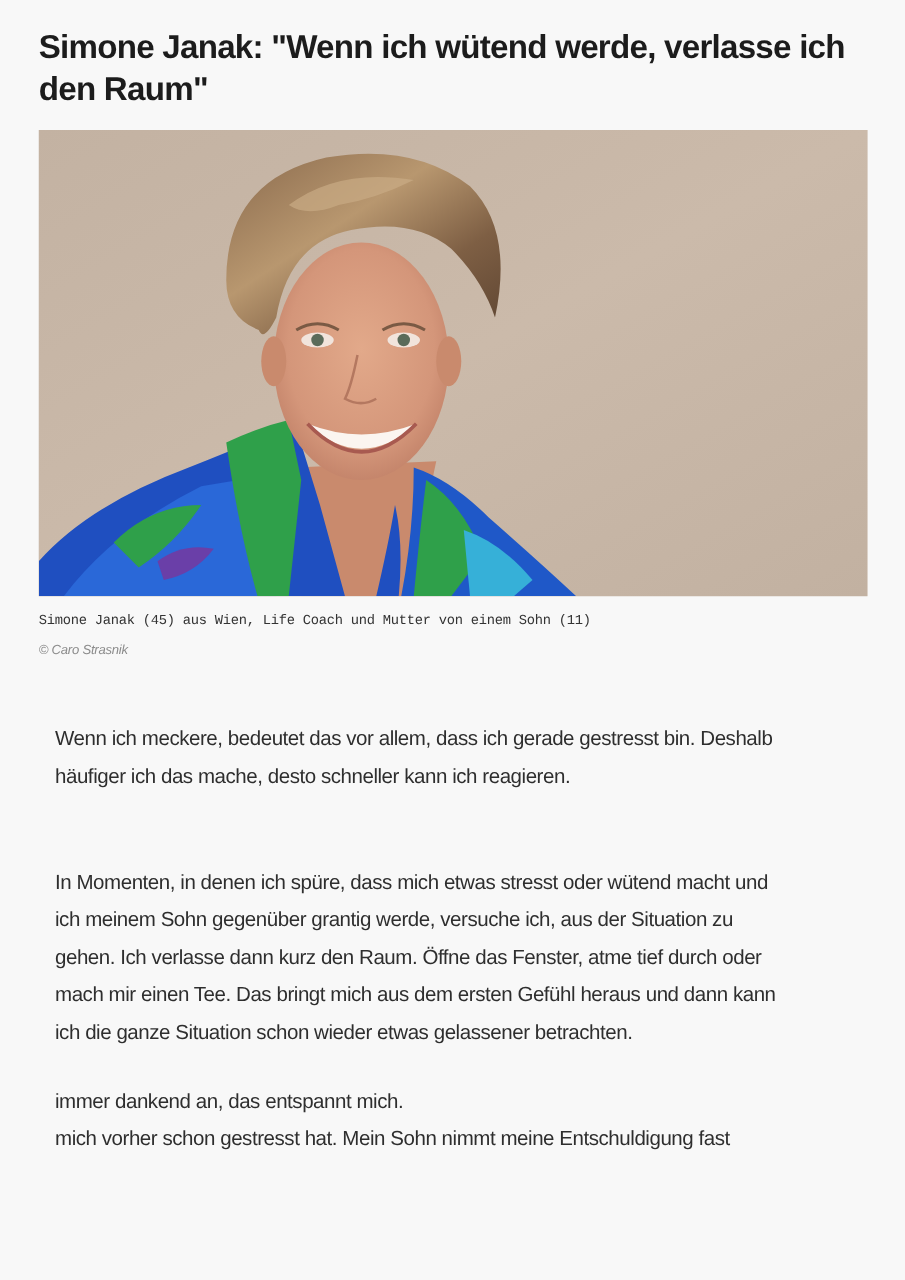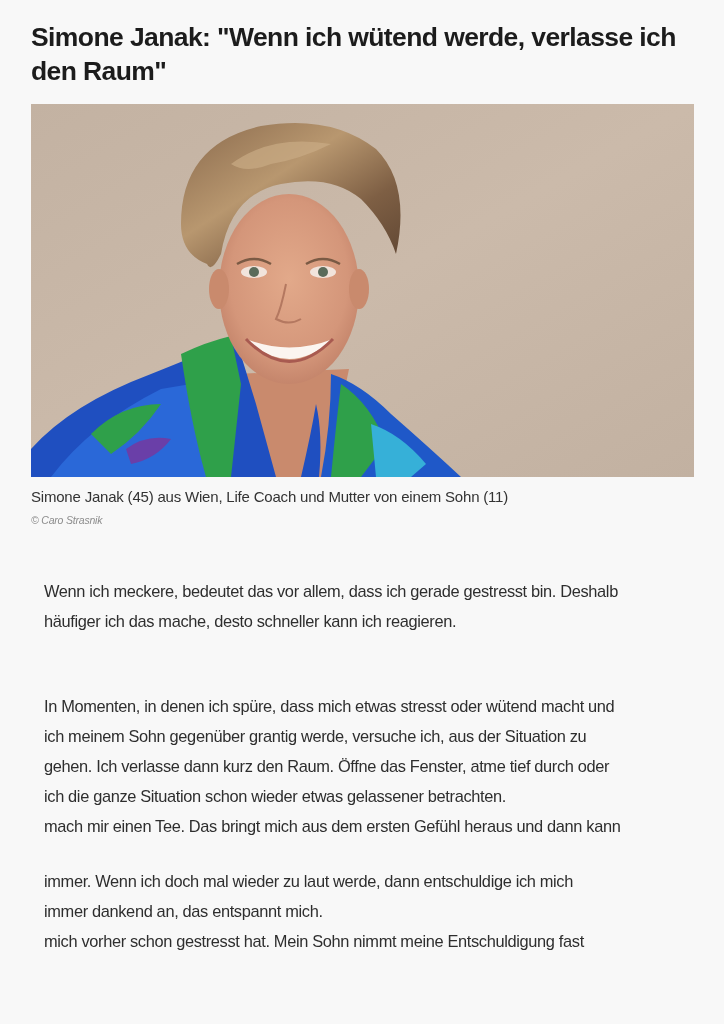--- a/index.html
+++ b/index.html
@@ -45,24 +45,25 @@
     }
     .figure svg {
       display: block;
       width: 663px;
       height: 373px;
     }
     .caption {
       position: absolute;
       top: 489px;
       left: 0;
-      font-size: 15px;
+      font-size: 11px;
       line-height: 16px;
       color: #333;
       letter-spacing: -0.2px;
+      font-family: Liberation Mono, monospace;
     }
     .credit {
       position: absolute;
       top: 513px;
       left: 0;
       font-size: 10.5px;
       line-height: 14px;
       color: #8c8c8c;
       letter-spacing: -0.2px;
       font-style: italic;
@@ -153,23 +154,22 @@
 
   <p class="body-text p1">
     <span class="line">Wenn ich meckere, bedeutet das vor allem, dass ich gerade gestresst bin. Deshalb</span>
     <span class="line">häufiger ich das mache, desto schneller kann ich reagieren.</span>
   </p>
 
   <p class="body-text p2">
     <span class="line">In Momenten, in denen ich spüre, dass mich etwas stresst oder wütend macht und</span>
     <span class="line">ich meinem Sohn gegenüber grantig werde, versuche ich, aus der Situation zu</span>
     <span class="line">gehen. Ich verlasse dann kurz den Raum. Öffne das Fenster, atme tief durch oder</span>
+    <span class="line">mach mir einen Tee. Das bringt mich aus dem ersten Gefühl heraus und dann kann</span>
     <span class="line">ich die ganze Situation schon wieder etwas gelassener betrachten.</span>
-    <span class="line">mach mir einen Tee. Das bringt mich aus dem ersten Gefühl heraus und dann kann</span>
   </p>
 
   <p class="body-text p3">
-    <span class="line">immer. Wenn ich doch mal wieder zu laut werde, dann entschuldige ich mich</span>
     <span class="line">immer dankend an, das entspannt mich.</span>
     <span class="line">mich vorher schon gestresst hat. Mein Sohn nimmt meine Entschuldigung fast</span>
   </p>
 
 </div>
 
 </body></html>

